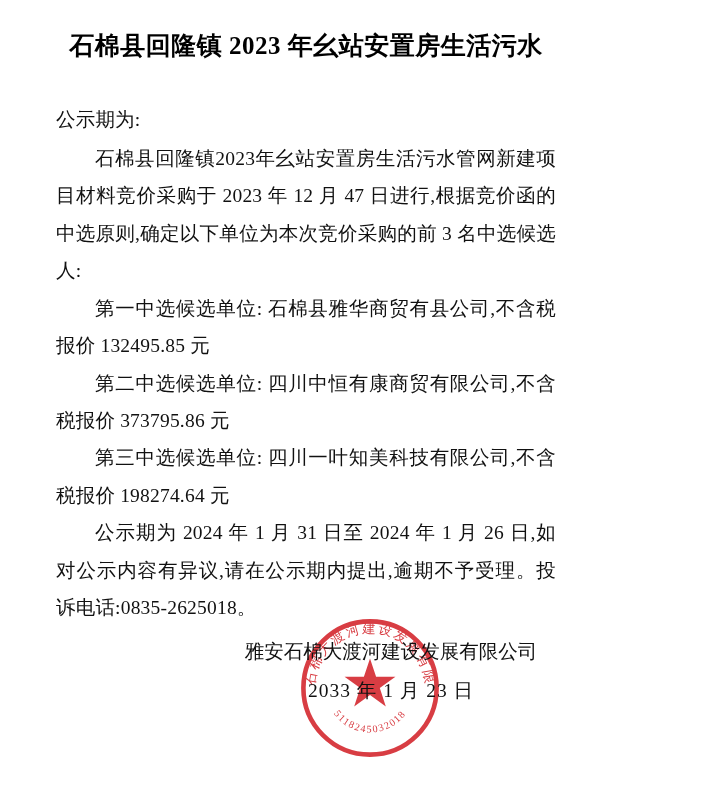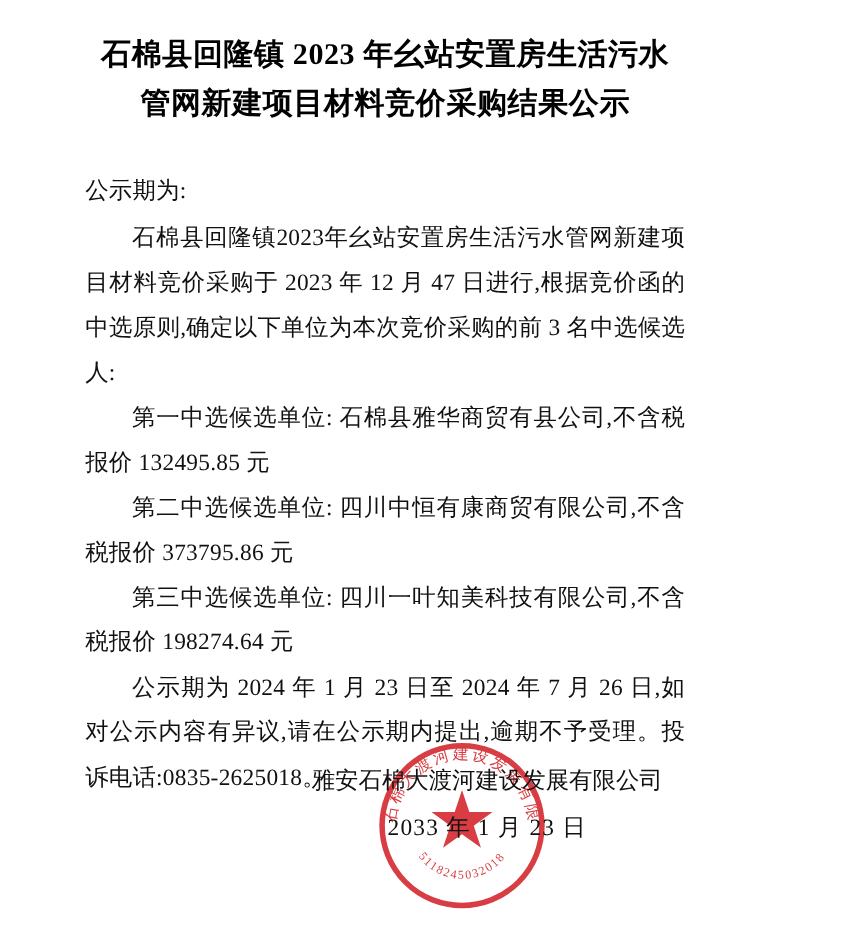--- a/index.html
+++ b/index.html
@@ -13,21 +13,20 @@
     font-family: "Liberation Serif", serif;
     color: #0b0b0b;
     overflow: hidden;
   }
   .page {
     position: relative;
     width: 612px;
     height: 790px;
     box-sizing: border-box;
     padding: 22px 56px 0 56px;
-    margin-left: 15px;
   }
   .doc-title {
     text-align: center;
     font-size: 25px;
     font-weight: bold;
     line-height: 1.62;
     letter-spacing: 0.5px;
     margin: 4px 0 0 0;
     color: #000;
   }
@@ -90,30 +89,29 @@
     opacity: 0.88;
   }
 </style>
 </head>
 <body>
 
 <div class="page">
 
   <h1 class="doc-title">
     <span>石棉县回隆镇 2023 年幺站安置房生活污水</span>
-    <span>管网新建项目材料竞价采购结果公示</span>
   </h1>
 
   <div class="body-block">
     <p class="salutation">公示期为:</p>
     <p class="para">石棉县回隆镇2023年幺站安置房生活污水管网新建项目材料竞价采购于 2023 年 12 月 47 日进行,根据竞价函的中选原则,确定以下单位为本次竞价采购的前 3 名中选候选人:</p>
     <p class="para">第一中选候选单位: 石棉县雅华商贸有县公司,不含税报价 132495.85 元</p>
     <p class="para">第二中选候选单位: 四川中恒有康商贸有限公司,不含税报价 373795.86 元</p>
     <p class="para">第三中选候选单位: 四川一叶知美科技有限公司,不含税报价 198274.64 元</p>
-    <p class="para">公示期为 2024 年 1 月 23 日至 2024 年 7 月 26 日,如对公示内容有异议,请在公示期内提出,逾期不予受理。投诉电话:0835-2625018。</p>
+    <p class="para">公示期为 2024 年 1 月 31 日至 2024 年 1 月 26 日,如对公示内容有异议,请在公示期内提出,逾期不予受理。投诉电话:0835-2625018。</p>
   </div>
 
   <div class="seal">
     <svg viewBox="0 0 160 160" xmlns="http://www.w3.org/2000/svg">
       <defs>
         <path id="sealArcTop" d="M 20,80 A 60,60 0 0 1 140,80"></path>
         <path id="sealArcBottom" d="M 32,80 A 48,48 0 0 0 128,80"></path>
       </defs>
       <circle cx="80" cy="80" r="72" fill="none" stroke="#d3232a" stroke-width="5"></circle>
       <text font-family="'Liberation Serif', serif" font-size="14.5" fill="#d3232a" letter-spacing="2.2">

